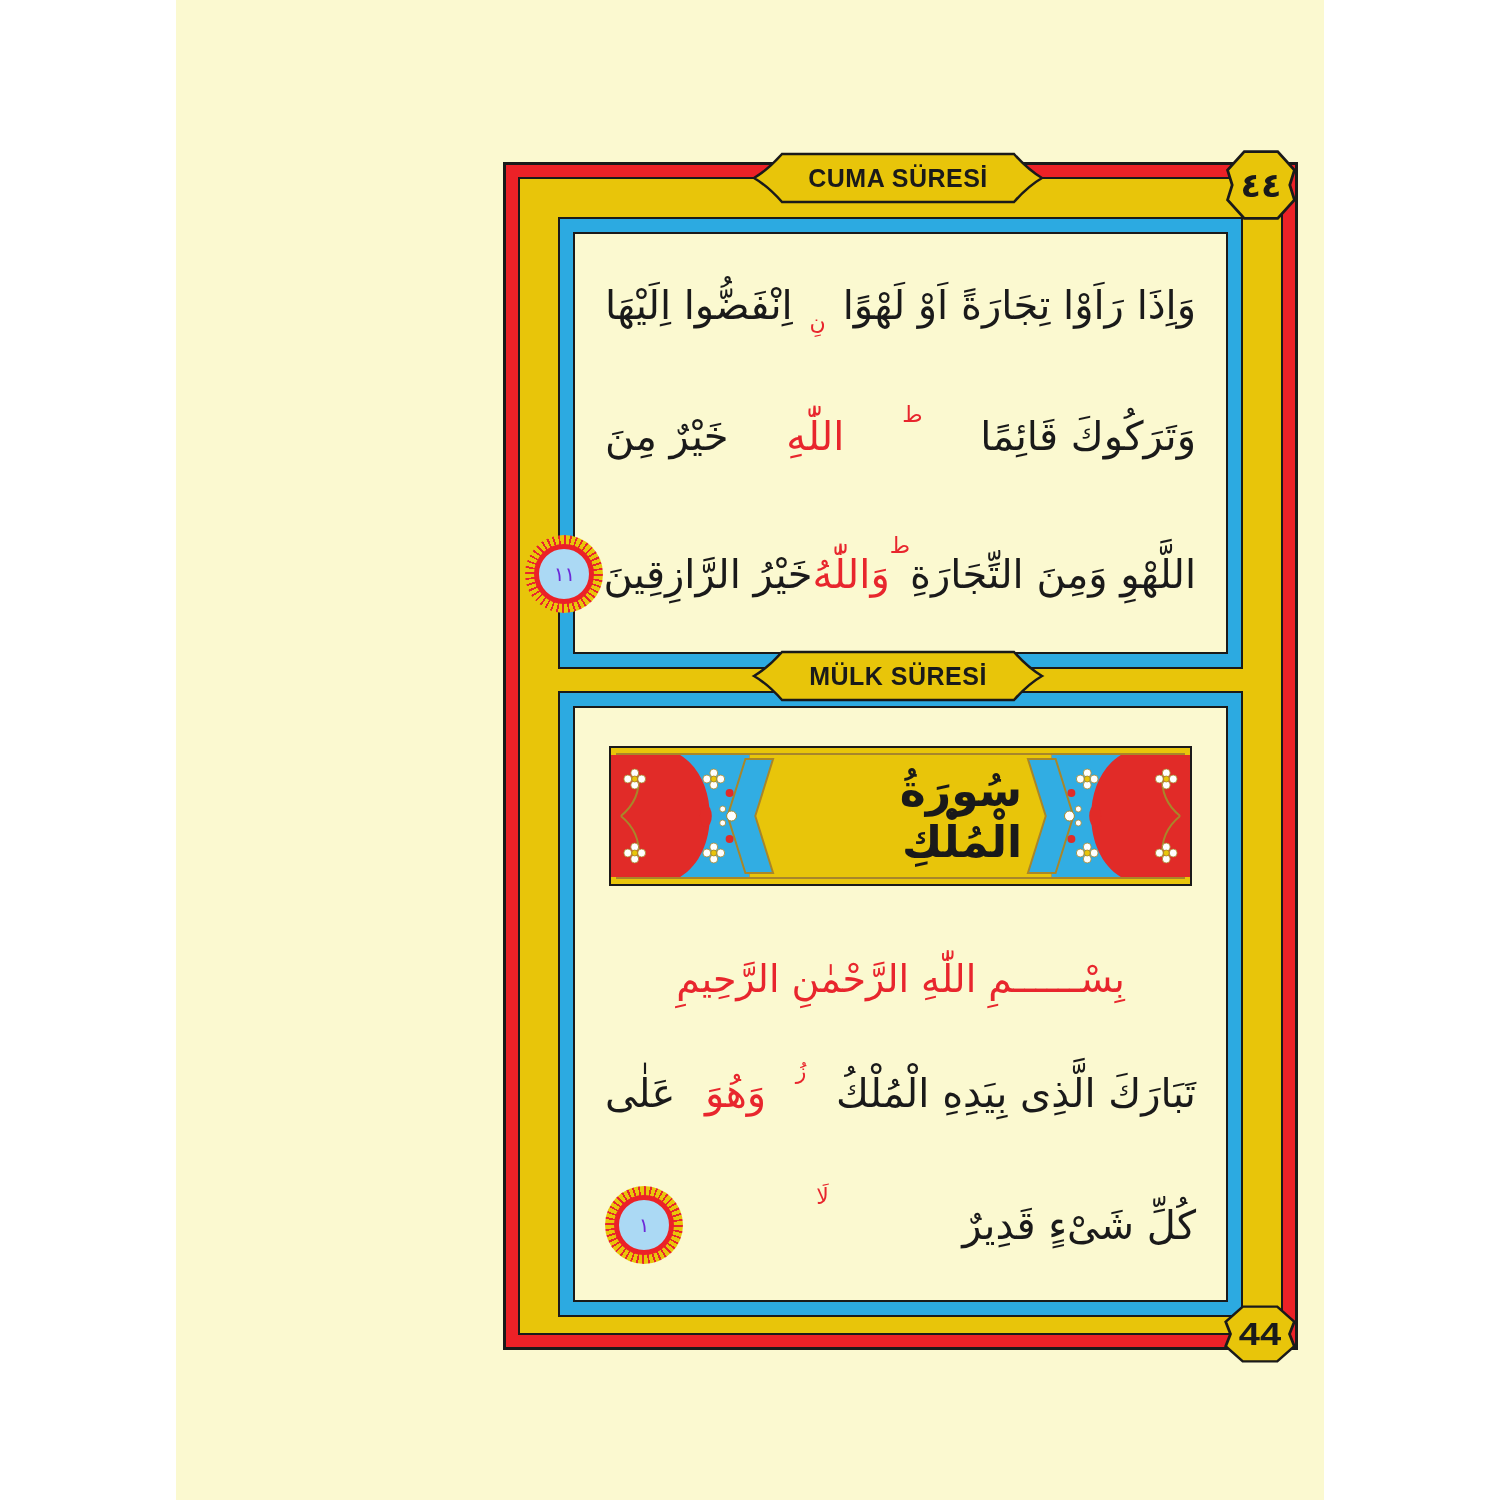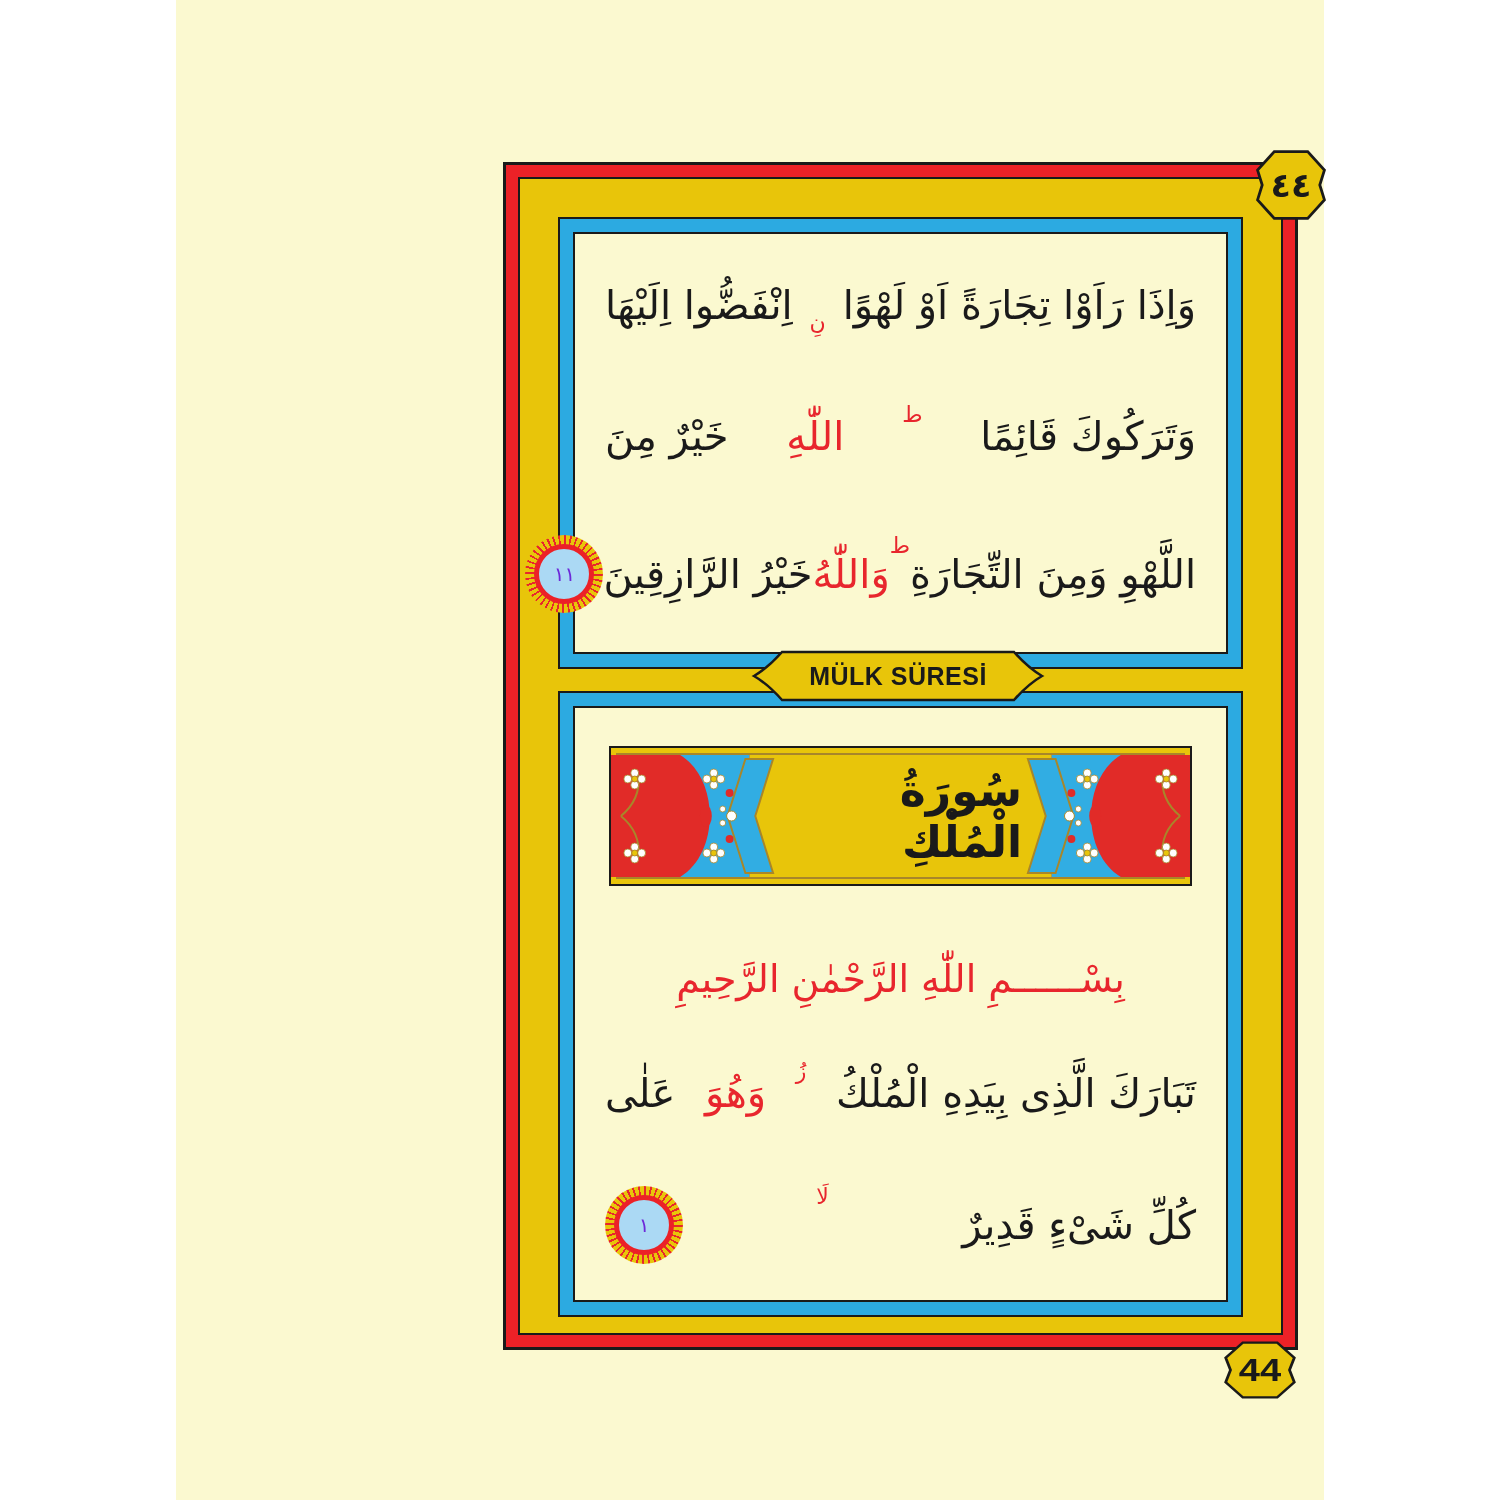--- a/index.html
+++ b/index.html
@@ -75,22 +75,22 @@
     border:5px solid #EC2127;
     display:flex;align-items:center;justify-content:center;
     font-family:"DejaVu Sans", sans-serif;
     font-size:20px;color:#6d28d9;
   }
   
   .banner{position:absolute;width:300px;height:56px;}
   .banner-cuma{left:572px;top:150px;}
   .banner-mulk{left:572px;top:648px;}
   .corner-badge{position:absolute;}
-  .badge-top{left:1076px;top:146px;width:78px;height:78px;}
-  .badge-bottom{left:1044px;top:1338px;width:80px;height:64px;text-align:right;}
+  .badge-top{left:1046px;top:146px;width:78px;height:78px;}
+  .badge-bottom{left:1044px;top:1302px;width:80px;height:64px;text-align:right;}
   
   .surah-box{
     position:relative;
     height:136px;
     margin:2px 4px 0 4px;
     background:#E8C50A;
     border:2px solid #1a1a1a;
     box-shadow:inset 0 0 0 5px #E8C50A, inset 0 0 0 7px #A8862A;
     display:flex;align-items:stretch;
     overflow:hidden;
@@ -256,20 +256,26 @@
               <span class="verse-inner">١</span>
             </span>
           </div>
 
         </div>
       </div>
 
     </div>
   </div>
 
+  <div class="banner banner-cuma">
+    <svg viewBox="0 0 300 54" width="100%" height="100%">
+      <path d="M34,3 L266,3 C274,12 282,20 294,27 C282,34 274,42 266,51 L34,51 C26,42 18,34 6,27 C18,20 26,12 34,3 Z" fill="#E8C50A" stroke="#1a1a1a" stroke-width="2.5"></path>
+      <text class="banner-text" x="150" y="36" text-anchor="middle">CUMA SÜRESİ</text>
+    </svg>
+  </div>
 
   <div class="banner banner-mulk">
     <svg viewBox="0 0 300 54" width="100%" height="100%">
       <path d="M34,3 L266,3 C274,12 282,20 294,27 C282,34 274,42 266,51 L34,51 C26,42 18,34 6,27 C18,20 26,12 34,3 Z" fill="#E8C50A" stroke="#1a1a1a" stroke-width="2.5"></path>
       <text class="banner-text" x="150" y="36" text-anchor="middle">MÜLK SÜRESİ</text>
     </svg>
   </div>
 
   <div class="corner-badge badge-top">
     <svg viewBox="0 0 84 84" width="100%" height="100%" preserveAspectRatio="none">

